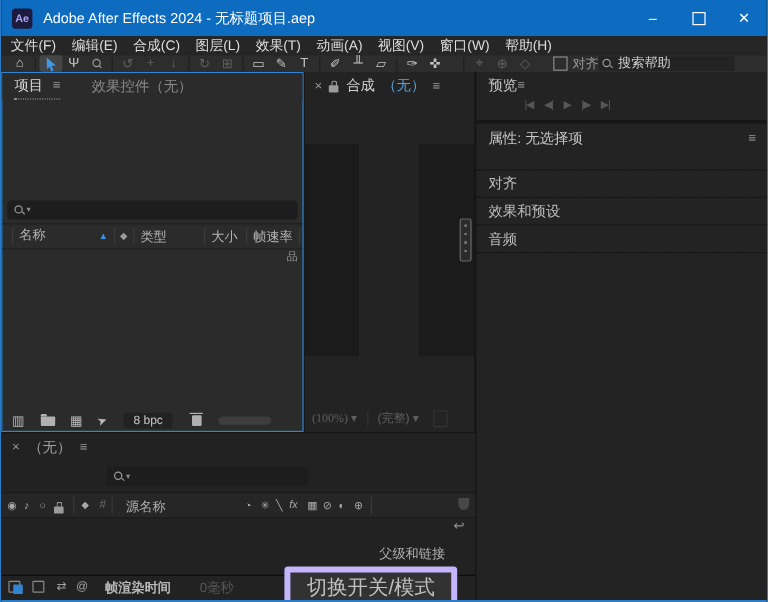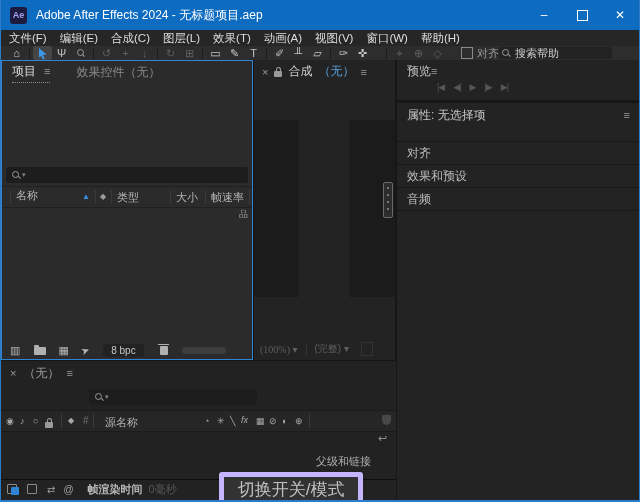--- a/index.html
+++ b/index.html
@@ -295,19 +295,19 @@
       <span class="shield" style="left:381px;top:4px;"></span>
     </div>
     <span class="abs" style="left:377px;top:71px;color:#8f8f8f;font-size:11px;">↩</span>
 
     <div class="tbottom">
       <span class="pane-ic on" style="margin-left:6px;"></span>
       <span class="pane-ic"></span>
       <span style="margin-right:8px;color:#a0a0a0;font-size:10px;">⇄</span>
       <span style="margin-right:14px;color:#a0a0a0;font-size:10px;">@</span>
       <span style="font-weight:bold;">帧渲染时间</span>
-      <span style="margin-left:6px;color:#575757;">0毫秒</span>
+      <span style="margin-left:24px;color:#575757;">0毫秒</span>
       <span class="toggle-btn" style="margin-left:42px;">切换开关/模式</span>
     </div>
   </div>
 
   <div class="abs bottomedge"></div>
 </div>
 
 </body></html>

